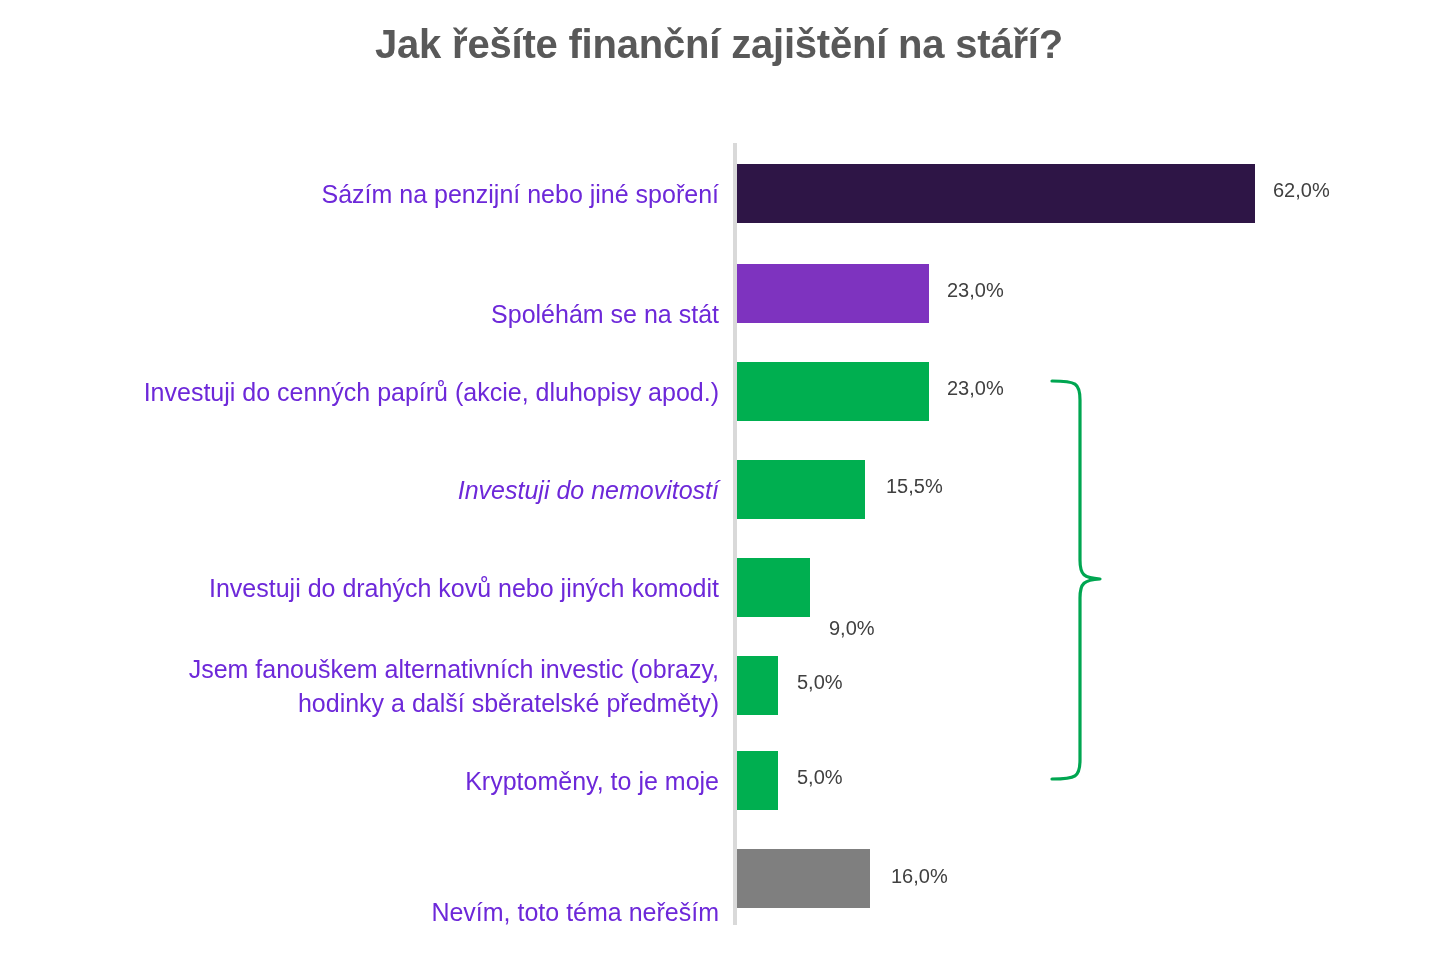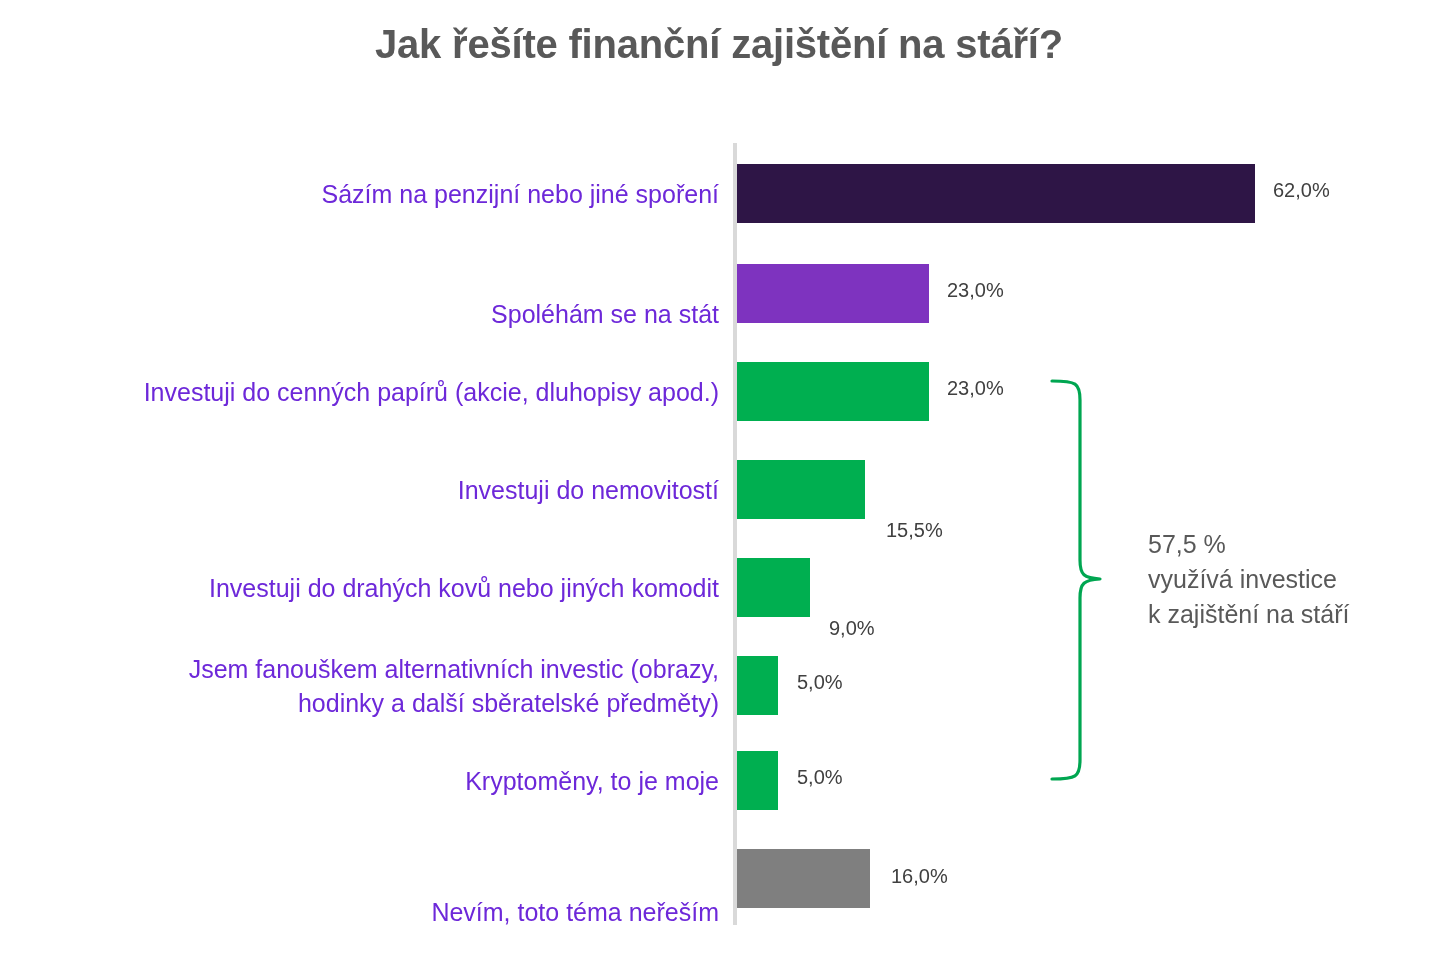--- a/index.html
+++ b/index.html
@@ -129,23 +129,23 @@
       <div class="value-label" style="left:947px; top:280px;">23,0%</div>
     </div>
 
     <div class="row">
       <div class="cat-label" style="top:375px;">Investuji do cenných papírů (akcie, dluhopisy apod.)</div>
       <div class="bar" style="top:362px; height:59px; width:192px; background:#00AF50;"></div>
       <div class="value-label" style="left:947px; top:378px;">23,0%</div>
     </div>
 
     <div class="row">
-      <div class="cat-label" style="top:473px;">Investuji do nemovitostí</div>
+      <div class="cat-label" style="top:473px;font-style:italic;">Investuji do nemovitostí</div>
       <div class="bar" style="top:460px; height:59px; width:128px; background:#00AF50;"></div>
-      <div class="value-label" style="left:886px; top:476px;margin-top:44px;">15,5%</div>
+      <div class="value-label" style="left:886px; top:476px;">15,5%</div>
     </div>
 
     <div class="row">
       <div class="cat-label" style="top:571px;">Investuji do drahých kovů nebo jiných komodit</div>
       <div class="bar" style="top:558px; height:59px; width:73px; background:#00AF50;"></div>
       <div class="value-label" style="left:829px; top:574px;margin-top:44px;">9,0%</div>
     </div>
 
     <div class="row">
       <div class="cat-label" style="top:652px;">Jsem fanouškem alternativních investic (obrazy,
@@ -169,20 +169,15 @@
     <svg class="brace" viewBox="0 0 66 404">
       <path d="M 2 3
                C 26 3, 30 5, 30 22
                L 30 182
                C 30 197, 34 200, 50 201
                C 34 202, 30 205, 30 220
                L 30 382
                C 30 399, 26 401, 2 401" fill="none" stroke="#00A651" stroke-width="3.2" stroke-linecap="round" stroke-linejoin="round"></path>
     </svg>
 
-    <div class="annotation-text">
-      <div>57,5 %</div>
-      <div>využívá investice</div>
-      <div>k zajištění na stáří</div>
-    </div>
 
   </div>
 </div>
 
 </body></html>

